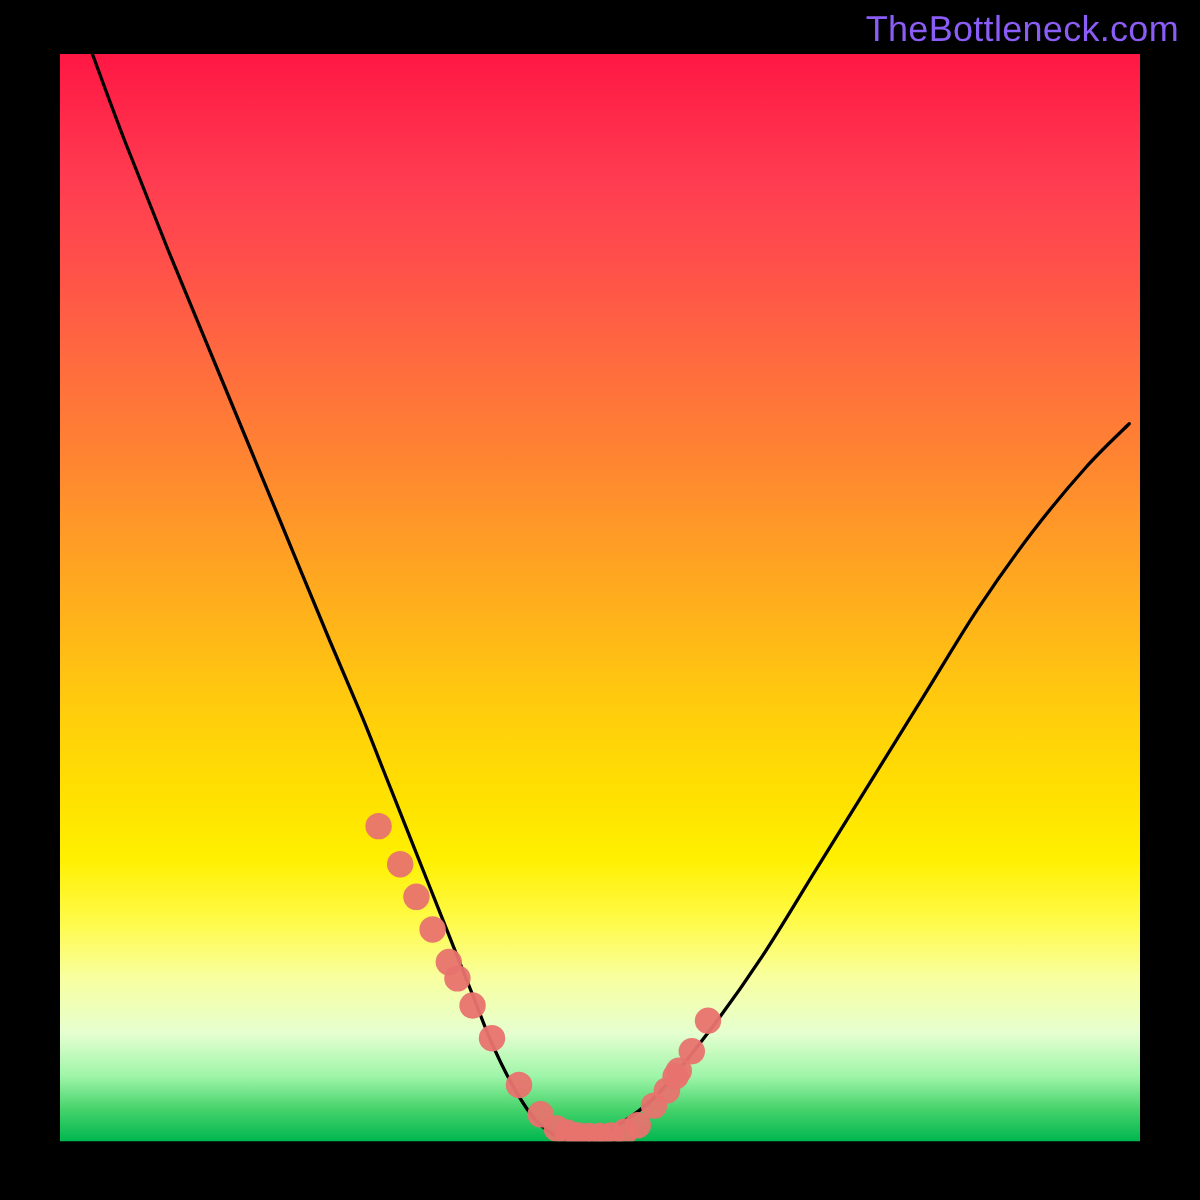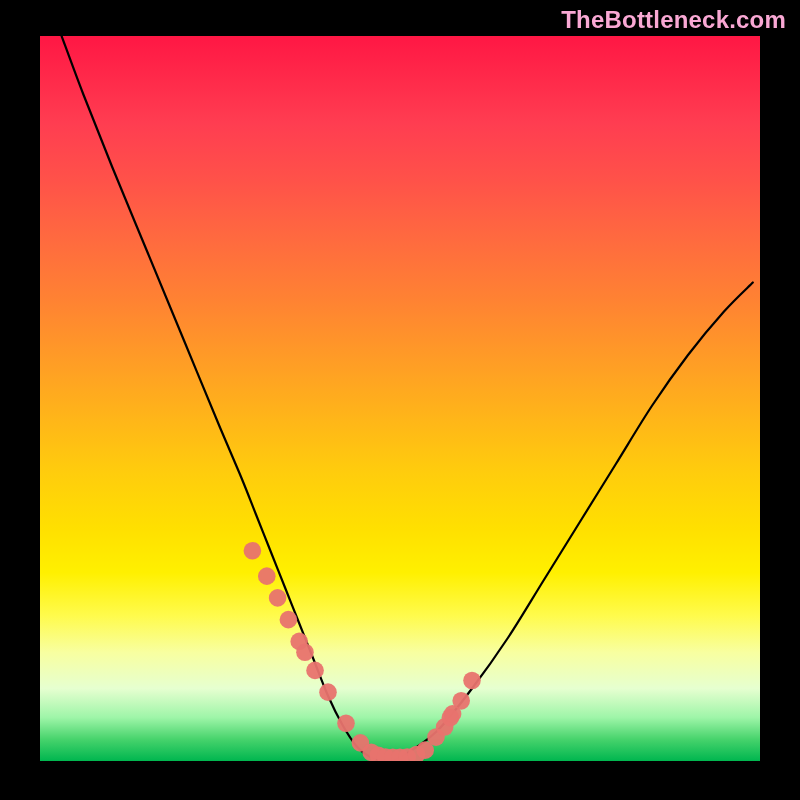--- a/index.html
+++ b/index.html
@@ -13,23 +13,23 @@
   .frame {
     position: relative;
     width: 800px;
     height: 800px;
     background: #000;
   }
   .watermark {
     position: absolute;
     top: 6px;
     right: 14px;
-    color: #f9a8d4;
+    color: #8b5cf6;
     font-size: 24px;
-    font-weight: 700;
+    font-weight: 400;
     letter-spacing: 0.2px;
     z-index: 10;
   }
   .plot-area {
     position: absolute;
     left: 40px;
     top: 36px;
     width: 720px;
     height: 725px;
     overflow: hidden;

